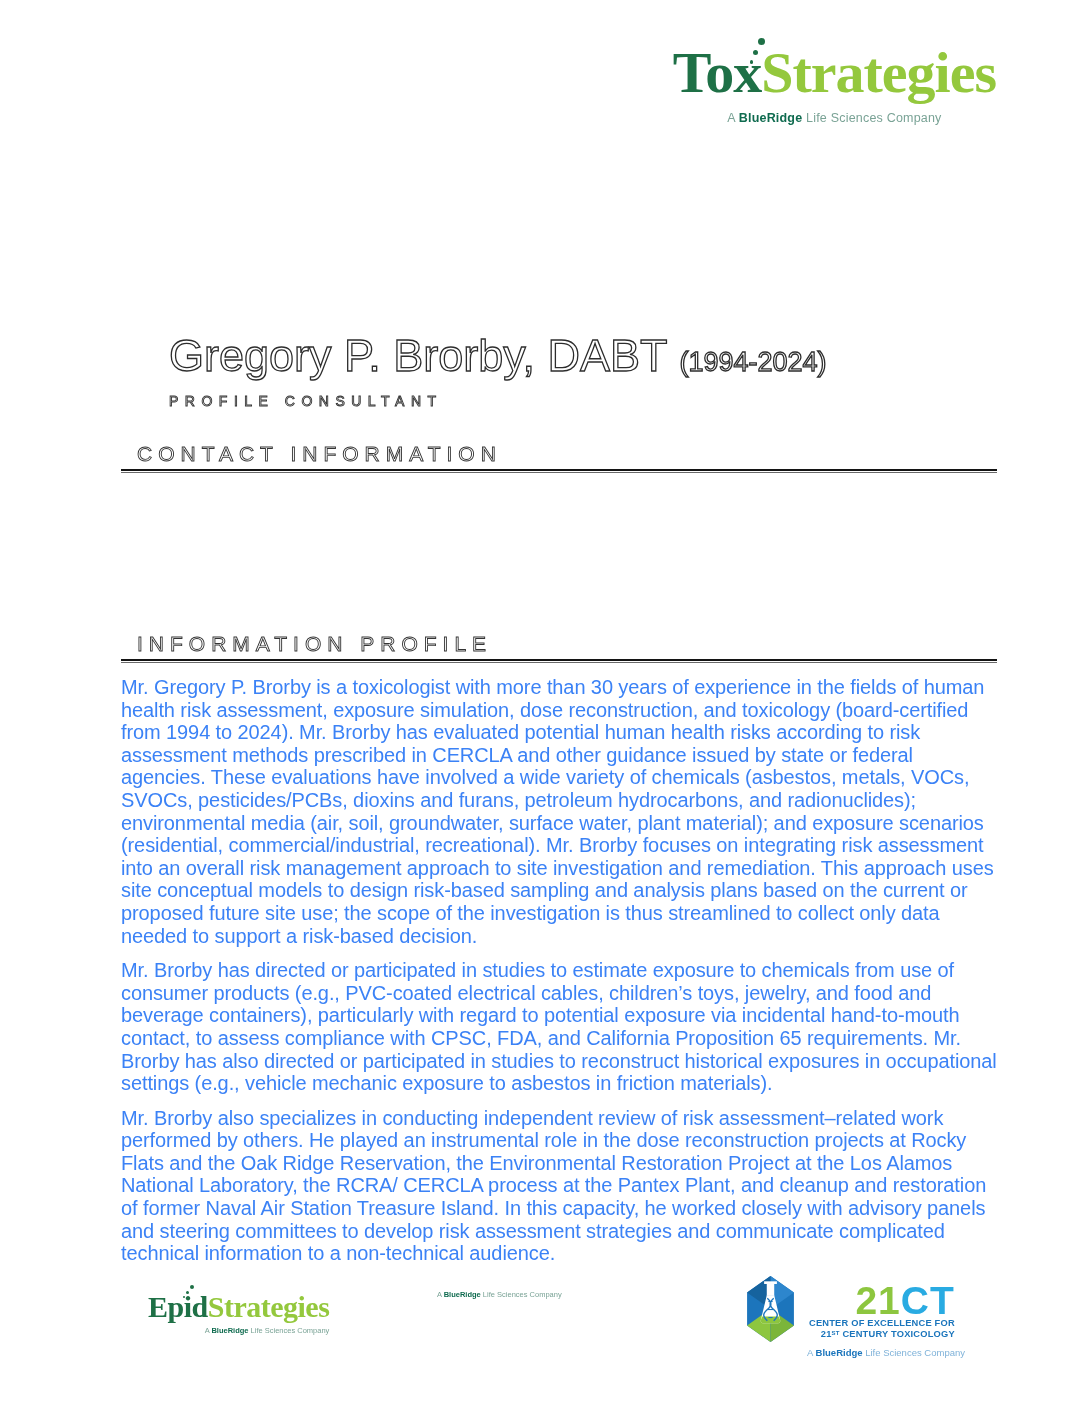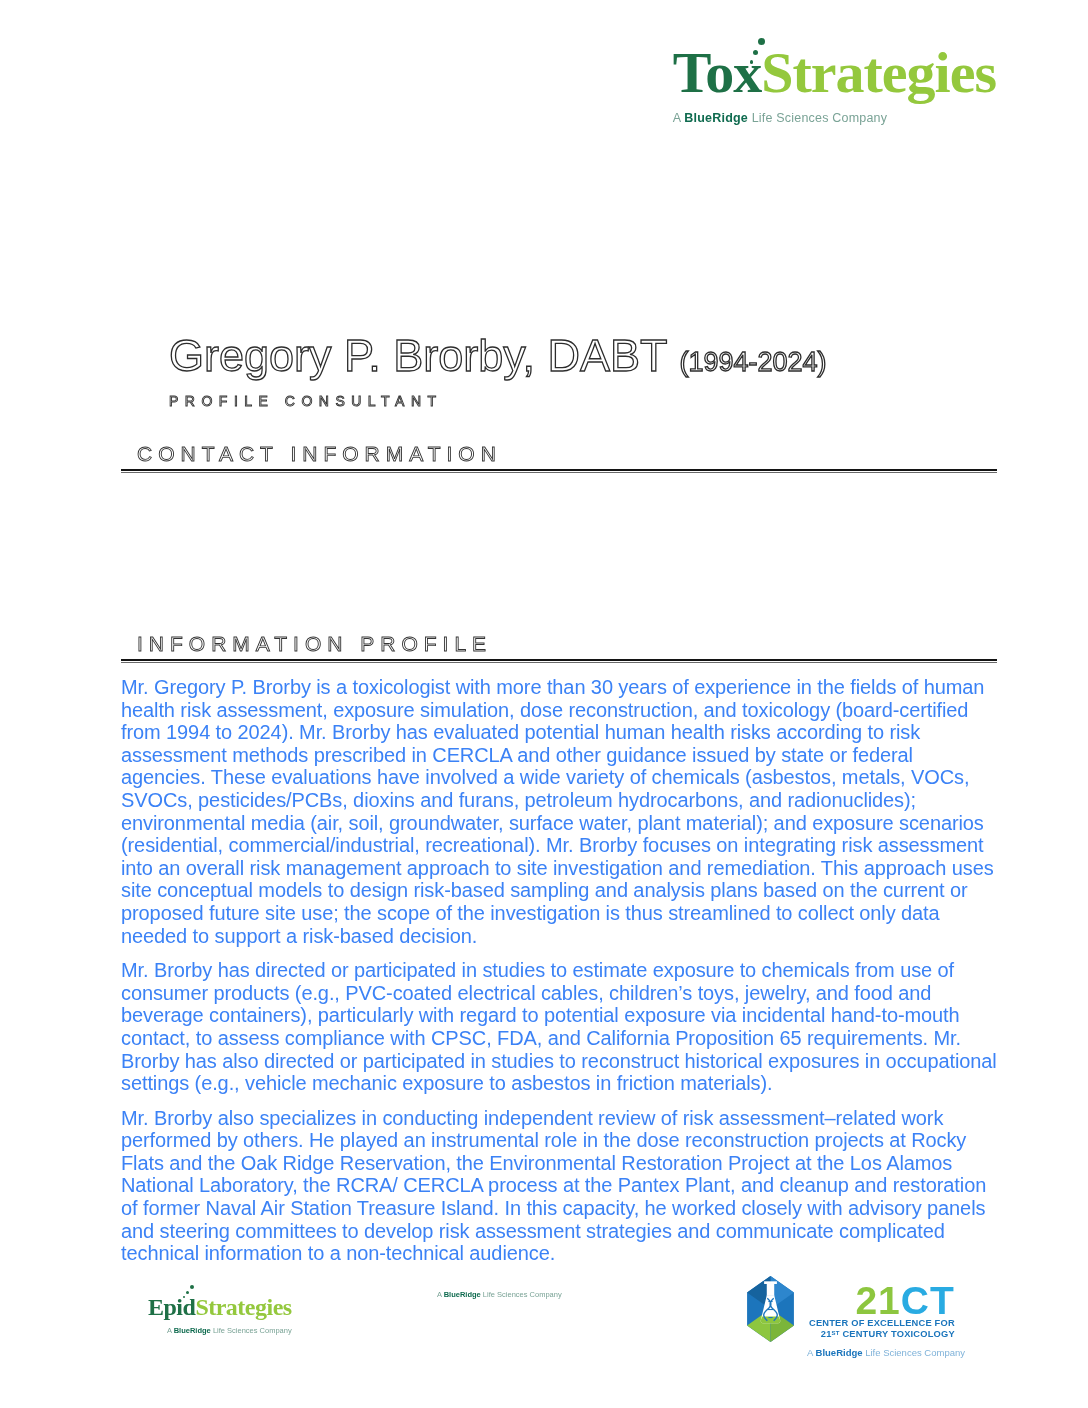--- a/index.html
+++ b/index.html
@@ -6,21 +6,21 @@
   .page{
     position:relative;
     width:1088px;height:1408px;
     background:#ffffff;
     font-family:"Liberation Sans", sans-serif;
     color:#383838;
     overflow:hidden;
   }
 
   
-  .brand{position:absolute;top:40px;right:92px;text-align:left;}
+  .brand{position:absolute;top:40px;right:92px;text-align:center;}
   .wordmark{
     font-family:"Liberation Serif", serif;
     font-weight:bold;font-size:58px;line-height:66px;letter-spacing:-1px;
     white-space:nowrap;
   }
   .wm-dark{color:#1e7046;}
   .wm-light{color:#94c83d;}
   .tox-wrap{position:relative;display:inline-block;}
   .bubbles{position:absolute;width:0;height:0;}
   .bubbles i{position:absolute;border-radius:50%;display:block;}
@@ -53,21 +53,21 @@
   .contact-lines{margin-top:11px;font-size:16px;line-height:23.3px;color:#383838;}
   .email{color:#2d7bbd;text-decoration:underline;cursor:pointer;display:inline-block;}
   .sec p{margin:12px 0 12px 0;font-size:20px;line-height:22.6px;color:#3b82f6;letter-spacing:-.1px;}
   .sec p:first-of-type{margin-top:13px;}
 
   
   .mini{position:absolute;white-space:nowrap;}
   .mini-wordmark{
     position:relative;
     font-family:"Liberation Serif", serif;
-    font-weight:bold;font-size:24px;line-height:34px;letter-spacing:-.5px;
+    font-weight:bold;font-size:30px;line-height:34px;letter-spacing:-.5px;
   }
   .mini-tagline{font-size:7.5px;line-height:10px;margin-top:2px;text-align:right;color:#7aa396;}
   .mini-tagline .tag-bold{color:#0f6b4f;font-weight:bold;}
   .mini-epid{left:148px;top:1290px;}
   .mini-heor{left:437px;top:1288px;}
   .mini-epid .bubbles{left:40px;top:2px;}
   .mini-epid .bubbles .b1{width:4px;height:4px;left:2px;top:-7px;background:#1e7046;}
   .mini-epid .bubbles .b2{width:3px;height:3px;left:-2px;top:-1px;background:#1e7046;}
   .mini-epid .bubbles .b3{width:2.2px;height:2.2px;left:-5px;top:4px;background:#1e7046;}
   .mini-heor .bubbles{right:30px;top:2px;}

